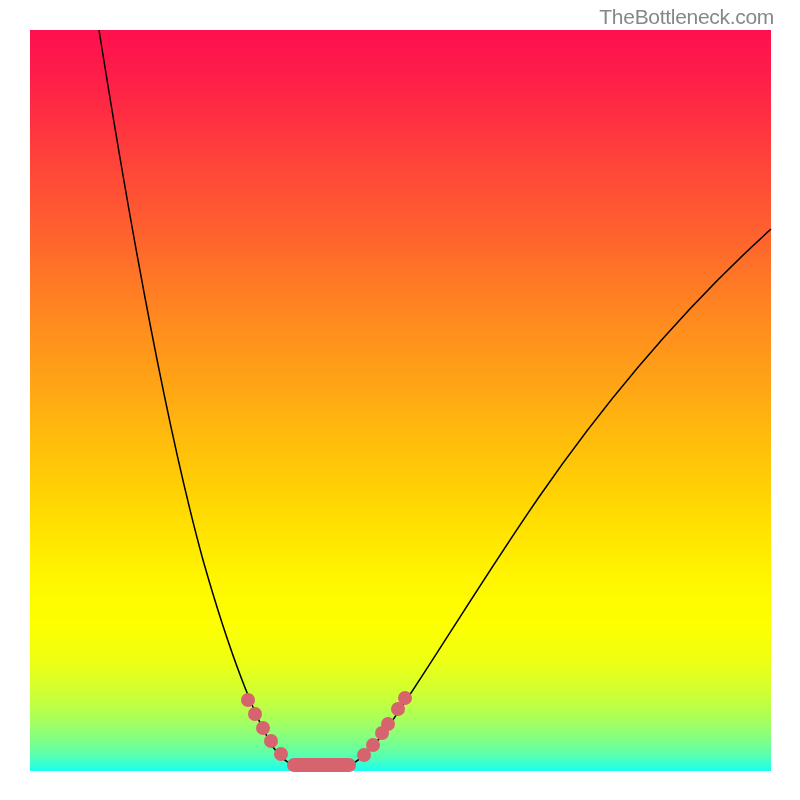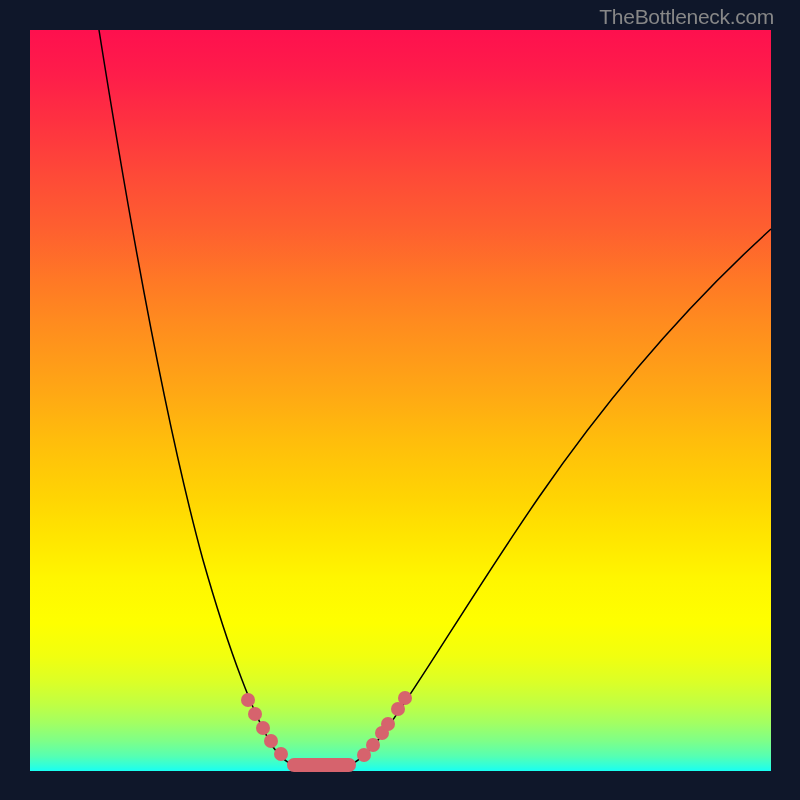--- a/index.html
+++ b/index.html
@@ -1,17 +1,17 @@
 <!DOCTYPE html>
 <html><head>
 <meta charset="utf-8">
 <style>
   * { margin: 0; padding: 0; box-sizing: border-box; }
   html, body { width: 800px; height: 800px; overflow: hidden; background: #000; }
-  .wrap { width: 800px; height: 800px; background: #0f172a; position: relative; }
+  .wrap { width: 800px; height: 800px; background: #ffffff; position: relative; }
   .plot {
     position: absolute;
     left: 30px;
     top: 30px;
     width: 741px;
     height: 741px;
     background: linear-gradient(to bottom,
       #fe104e 0%,
       #fe1d4a 6%,
       #fe3041 12%,

